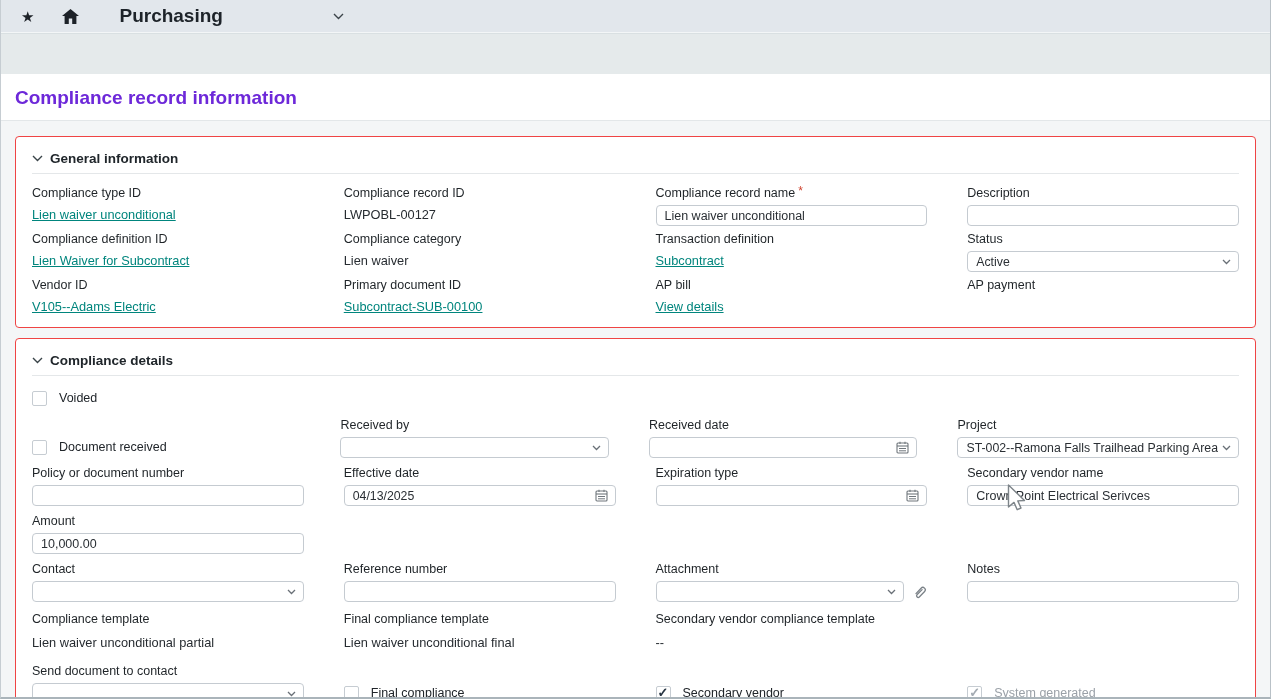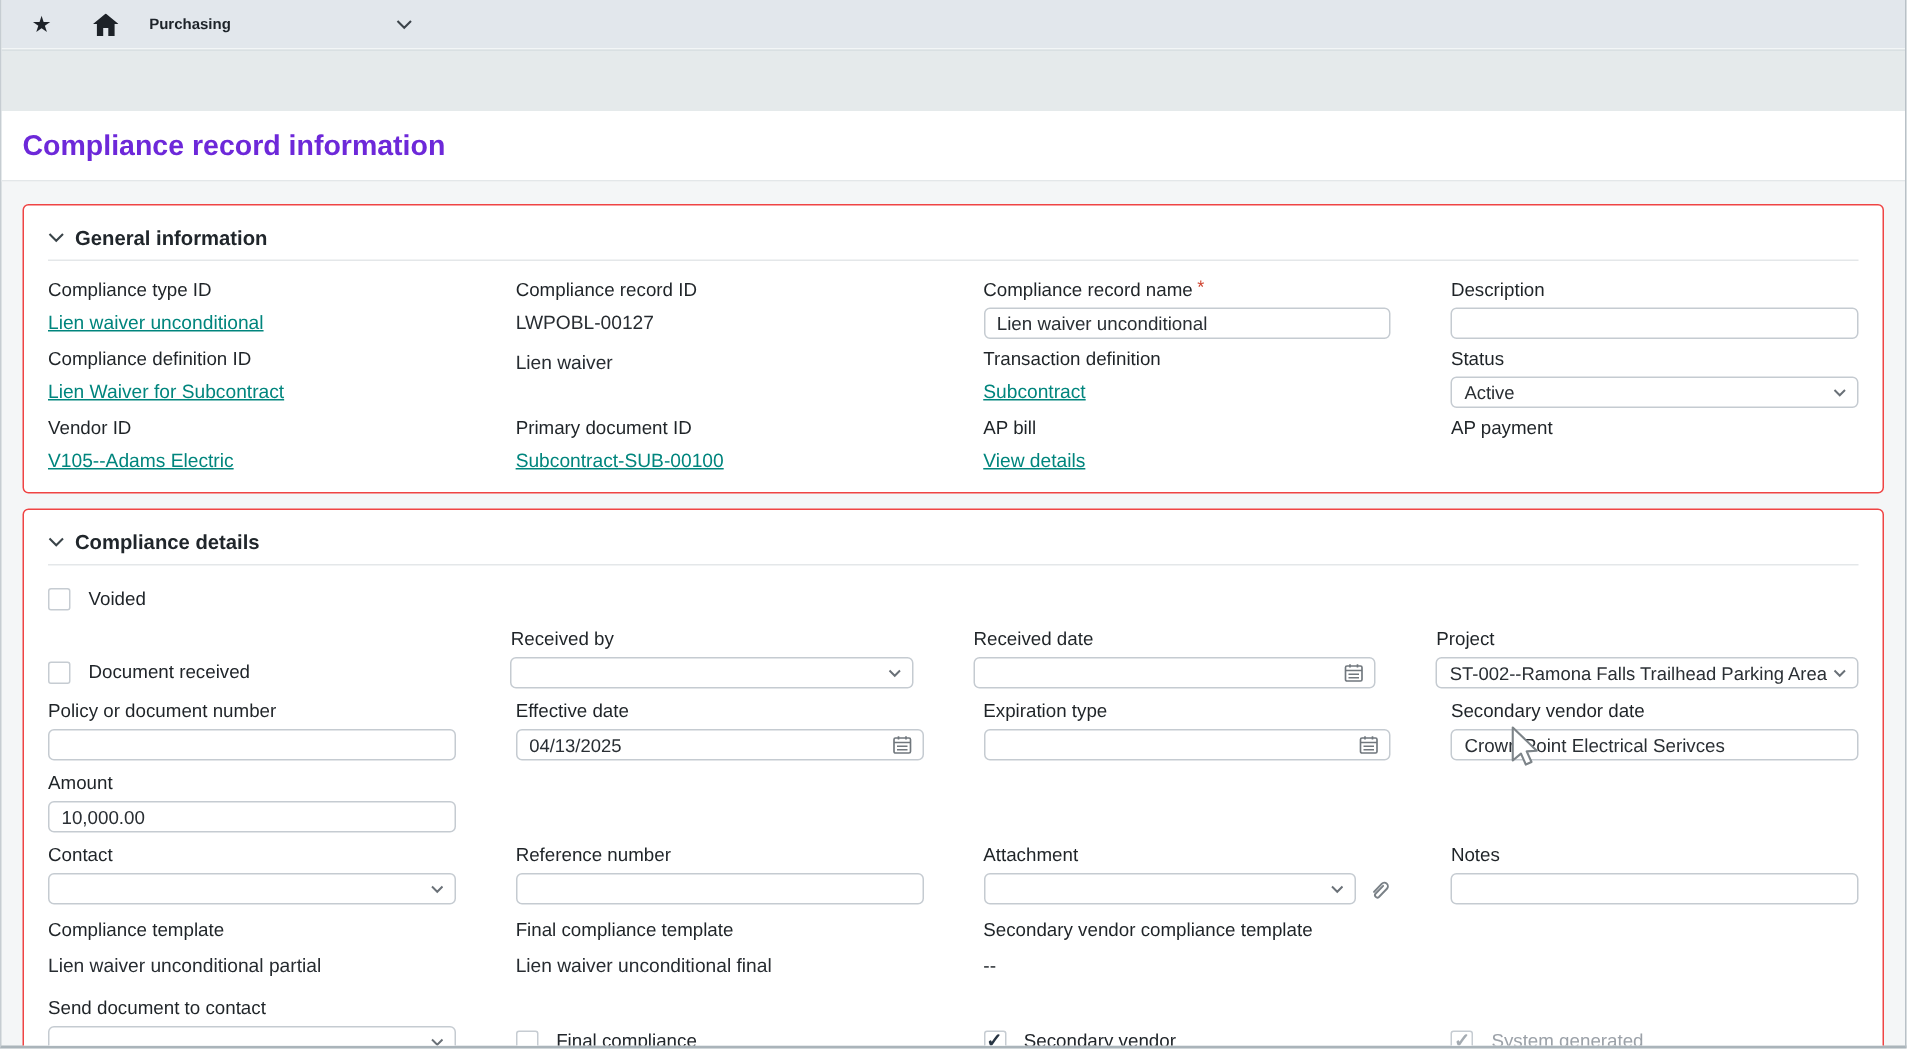--- a/index.html
+++ b/index.html
@@ -15,21 +15,21 @@
   }
   
   .topbar {
     height:33px; background:#e2e7ec;
     display:flex; align-items:center;
     padding-left:20px;
     border-bottom:1px solid #f3f6f7;
   }
   .topbar .ico { display:inline-flex; align-items:center; justify-content:center; cursor:pointer; }
   .star-glyph { font-size:15px; color:#1d2228; line-height:1; }
-  .menu-label { font-size:10px; font-weight:bold; color:#1d2329; margin-left:20px; }
+  .menu-label { font-size:19px; font-weight:bold; color:#1d2329; margin-left:40px; }
   .menu-chevron { margin-left:110px; }
   .band { height:41px; background:#e5eaeb; border-top:1px solid #d9e0e2; }
   .title-area { background:#ffffff; padding:13px 14px 11px 14px; border-bottom:1px solid #e3e7e9; }
   .page-title { font-size:19px; font-weight:bold; color:#6d28d9; }
 
   
   .content { padding:15px 14px 0 14px; }
   .card {
     background:#fff; border:1px solid #ef4444; border-radius:4px;
     padding:10px 16px 12px 16px;
@@ -142,20 +142,21 @@
       <div>
         <div class="fld-label">Description</div>
         <input class="txt-input" type="text" value="" style="">
       </div>
 
       <div>
         <div class="fld-label">Compliance definition ID</div>
         <span class="fld-value lnk">Lien Waiver for Subcontract</span>
       </div>
       <div>
+        <div class="fld-label">Compliance category</div>
         <div class="fld-value">Lien waiver</div>
       </div>
       <div>
         <div class="fld-label">Transaction definition</div>
         <span class="fld-value lnk">Subcontract</span>
       </div>
       <div>
         <div class="fld-label">Status</div>
         <div class="control">
           <span class="txt">Active</span>
@@ -278,21 +279,21 @@
                 <line x1="1" y1="5" x2="12" y2="5" stroke="#70777d" stroke-width="1.1"></line>
                 <line x1="4" y1="0.8" x2="4" y2="3" stroke="#70777d" stroke-width="1.1"></line>
                 <line x1="9" y1="0.8" x2="9" y2="3" stroke="#70777d" stroke-width="1.1"></line>
                 <line x1="3" y1="7.5" x2="10" y2="7.5" stroke="#70777d" stroke-width="1"></line>
                 <line x1="3" y1="9.8" x2="10" y2="9.8" stroke="#70777d" stroke-width="1"></line>
               </svg>
           </span>
         </div>
       </div>
       <div>
-        <div class="fld-label">Secondary vendor date</div>
+        <div class="fld-label">Secondary vendor name</div>
         <input class="txt-input" type="text" value="Crown Point Electrical Serivces" style="">
       </div>
     </div>
 
     <div class="grid4 mt8">
       <div>
         <div class="fld-label">Amount</div>
         <input class="txt-input" type="text" value="10,000.00" style="">
       </div>
       <div></div>

